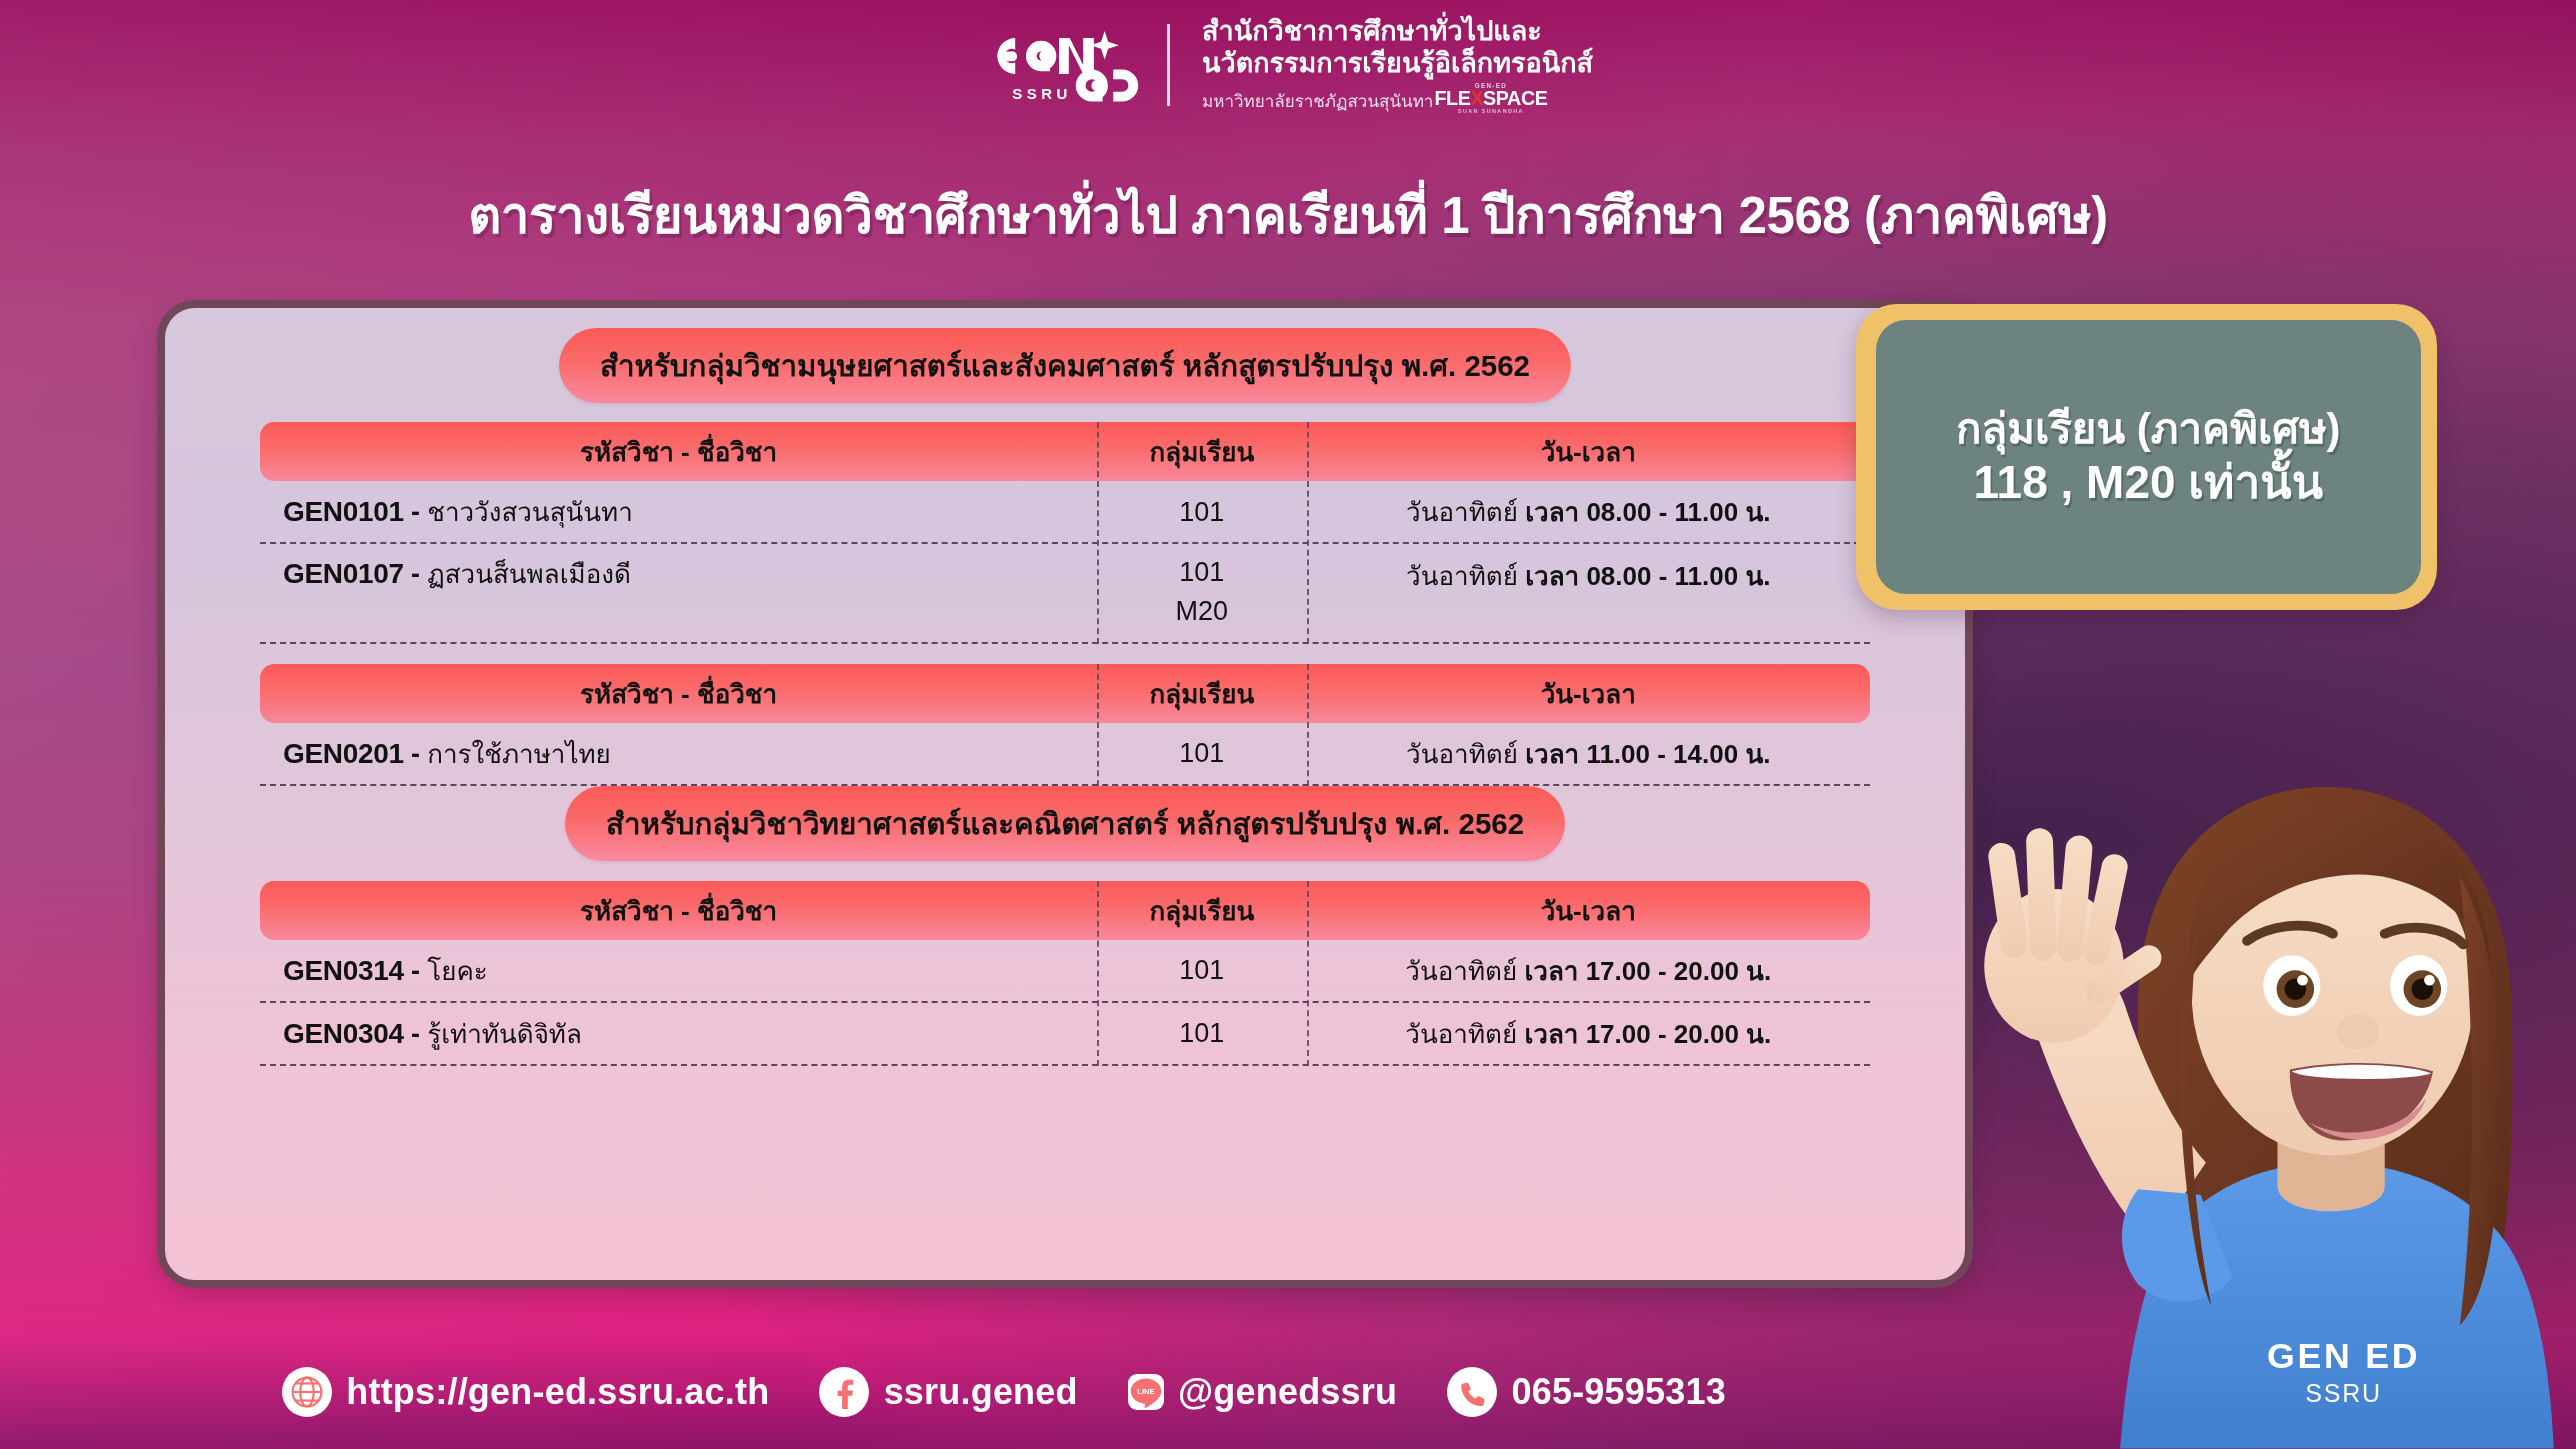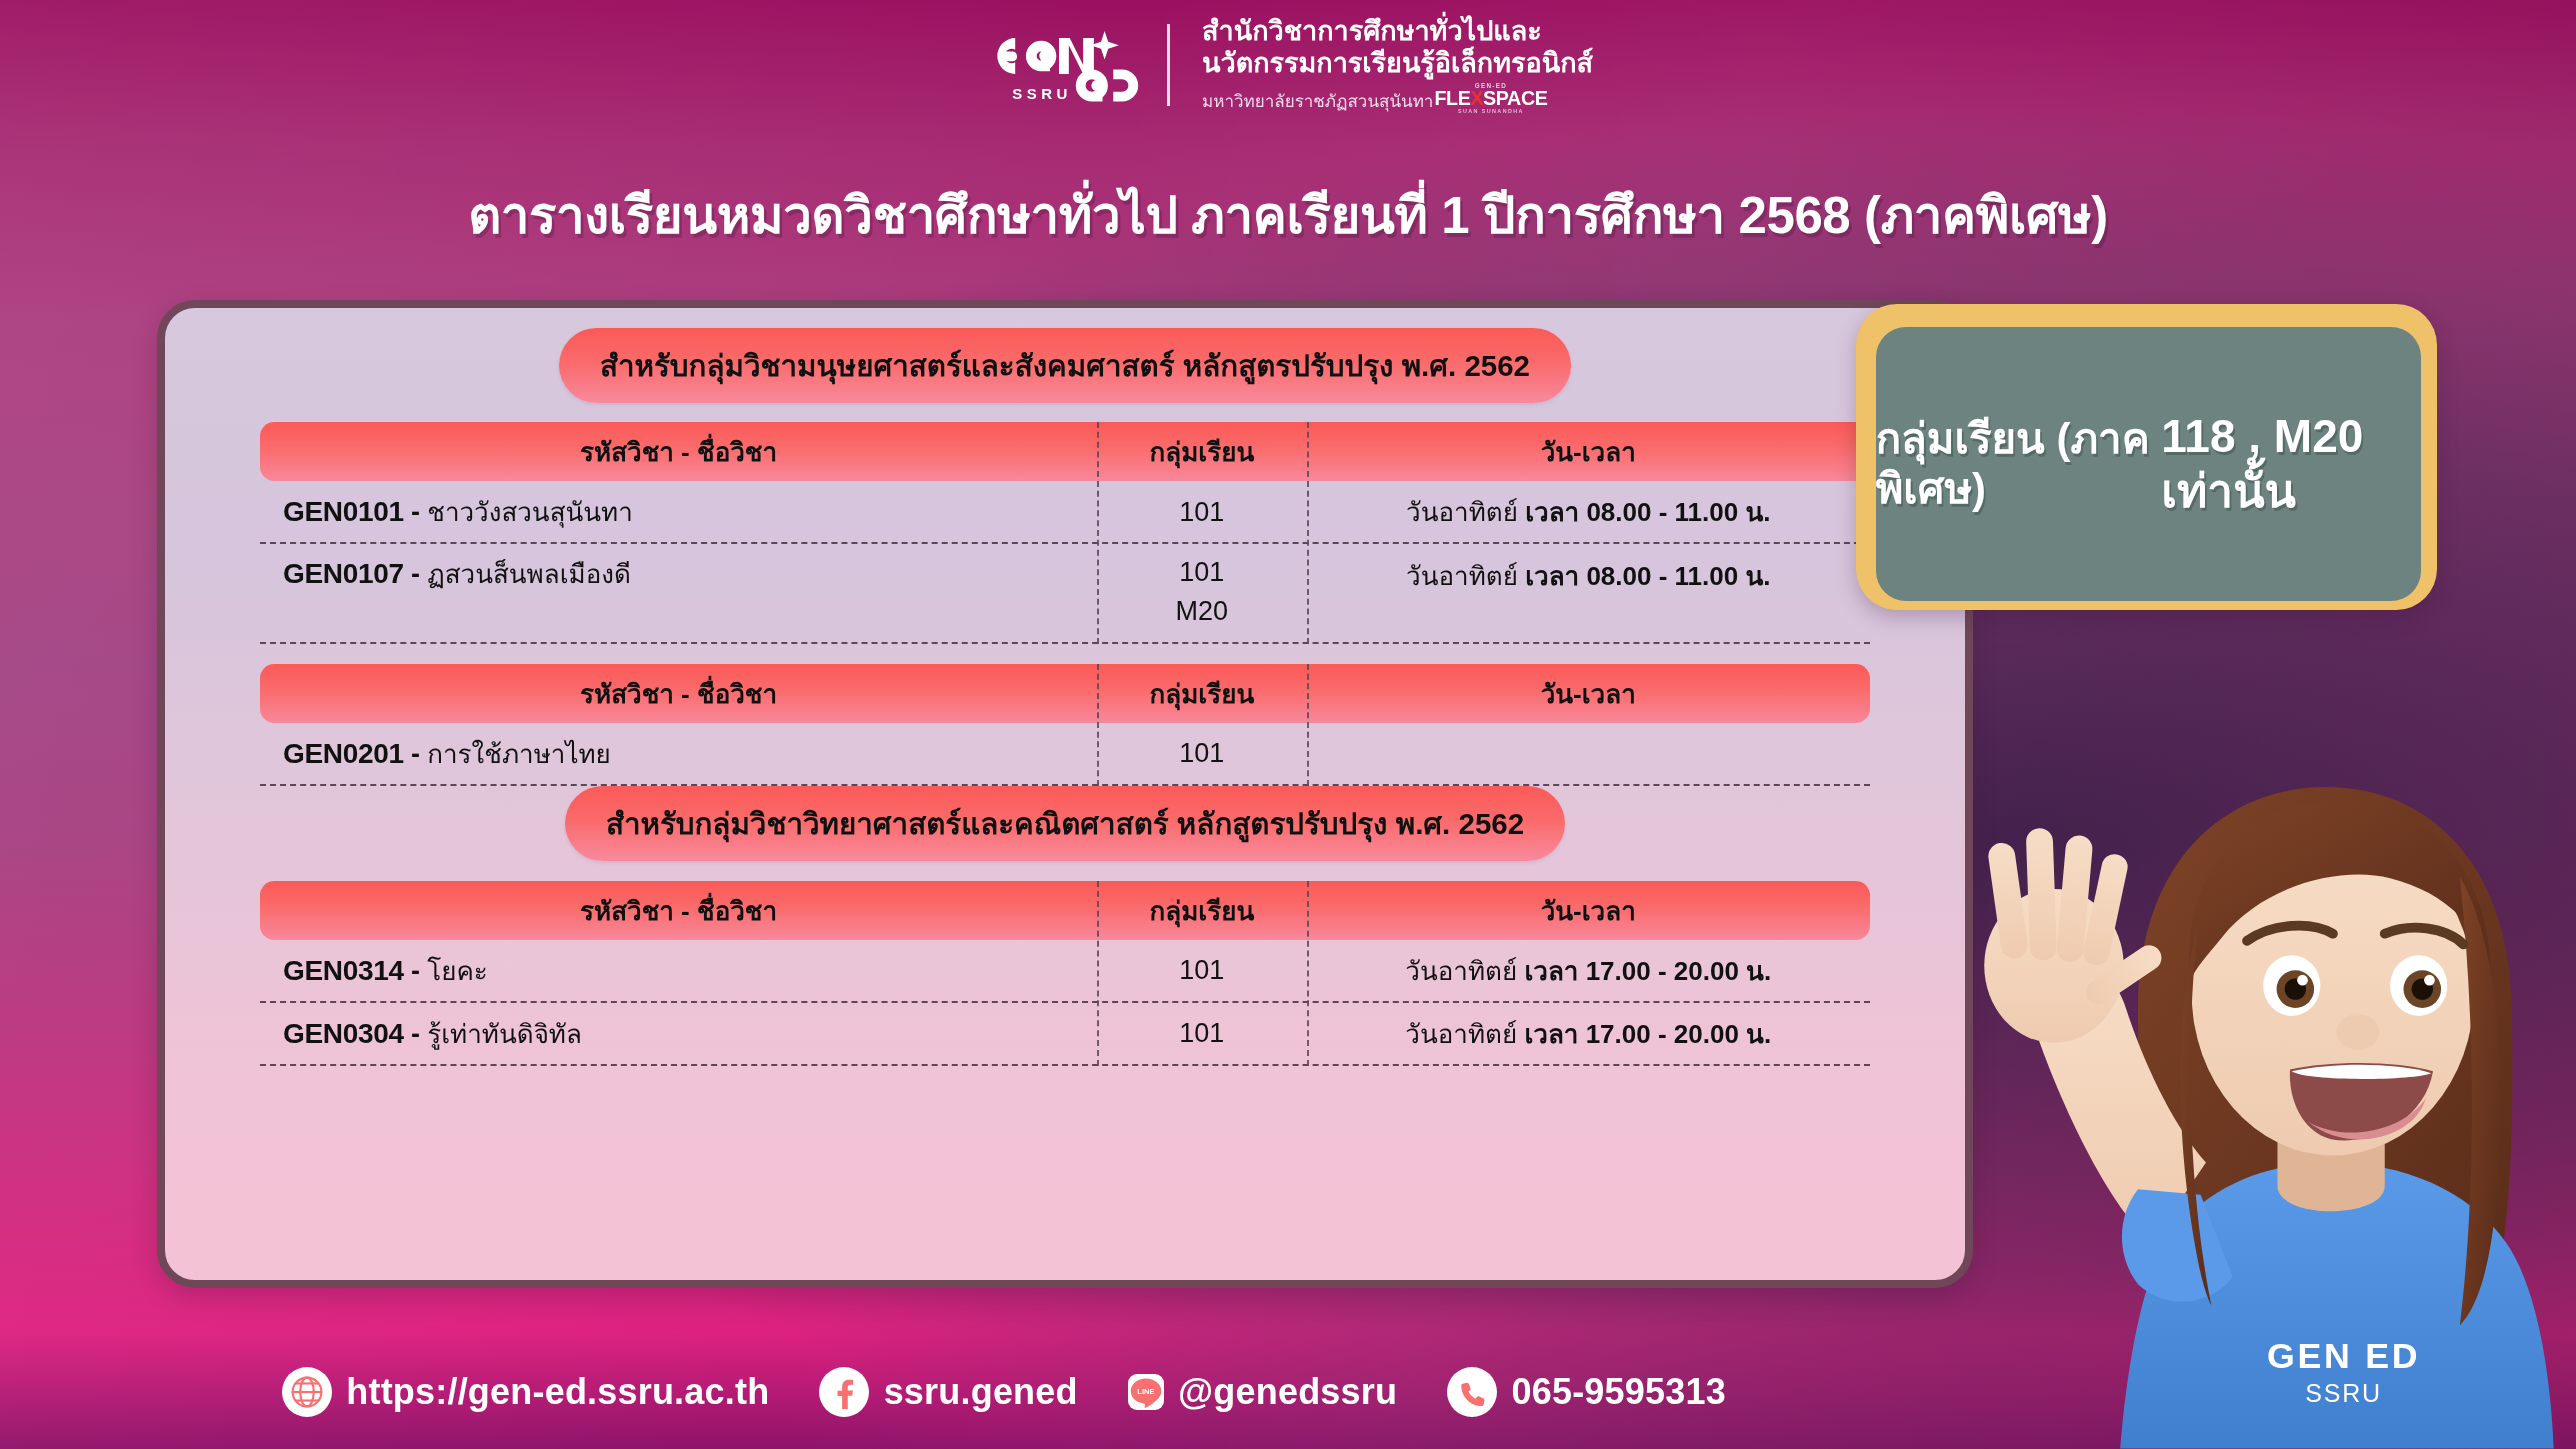--- a/index.html
+++ b/index.html
@@ -141,22 +141,22 @@
   #badge {
     position: absolute; left: 1856px; top: 304px; width: 581px; height: 306px;
     background: #efc26a; border-radius: 41px;
     padding: 16px 16px 16px 19.7px;
     z-index: 7;
     box-shadow: 0 7.2px 19.7px rgba(60,20,50,0.25);
   }
   #badge-inner {
     width: 100%; height: 100%;
     background: #6d8380; border-radius: 30px;
-    display: flex; flex-direction: row; align-items: center; justify-content: center;
-    color: #ffffff; text-shadow: 1.8px 2.7px 0 rgba(40,60,58,0.35); margin-top: 7px;
+    display: flex; flex-direction: column; align-items: center; justify-content: center;
+    color: #ffffff; text-shadow: 1.8px 2.7px 0 rgba(40,60,58,0.35);
   }
   .badge-l1 { font-size: 42px; font-weight: 800; line-height: 1.2; }
   .badge-l2 { font-size: 46px; font-weight: 800; line-height: 1.2; }
 
   
   #char { position: absolute; right: -9px; bottom: 0; width: 742px; height: 707px; z-index: 8; }
 
   
   #contact {
     position: absolute; left: 0; bottom: 32px; width: 1968px;
@@ -277,20 +277,21 @@
           <div class="tbody">
             <div class="trow">
               <div class="cell-a">
                 <span class="code">GEN0201</span>
                 <span class="dash">-</span>
                 <span class="sname">การใช้ภาษาไทย</span>
               </div>
               <div class="cell-b">
                 <div>101</div>
               </div>
+              <div class="cell-c"><span>วันอาทิตย์  </span><span class="t">เวลา  11.00 - 14.00 น.</span></div>
             </div>
           </div>
           <div class="vsep" style="left: 52%;"></div>
           <div class="vsep" style="left: 65%;"></div>
         </div>
       </div>
       <div class="section">
         <div class="pill">สำหรับกลุ่มวิชาวิทยาศาสตร์และคณิตศาสตร์ หลักสูตรปรับปรุง พ.ศ. 2562</div>
         <div class="tbl">
           <div class="thead">

